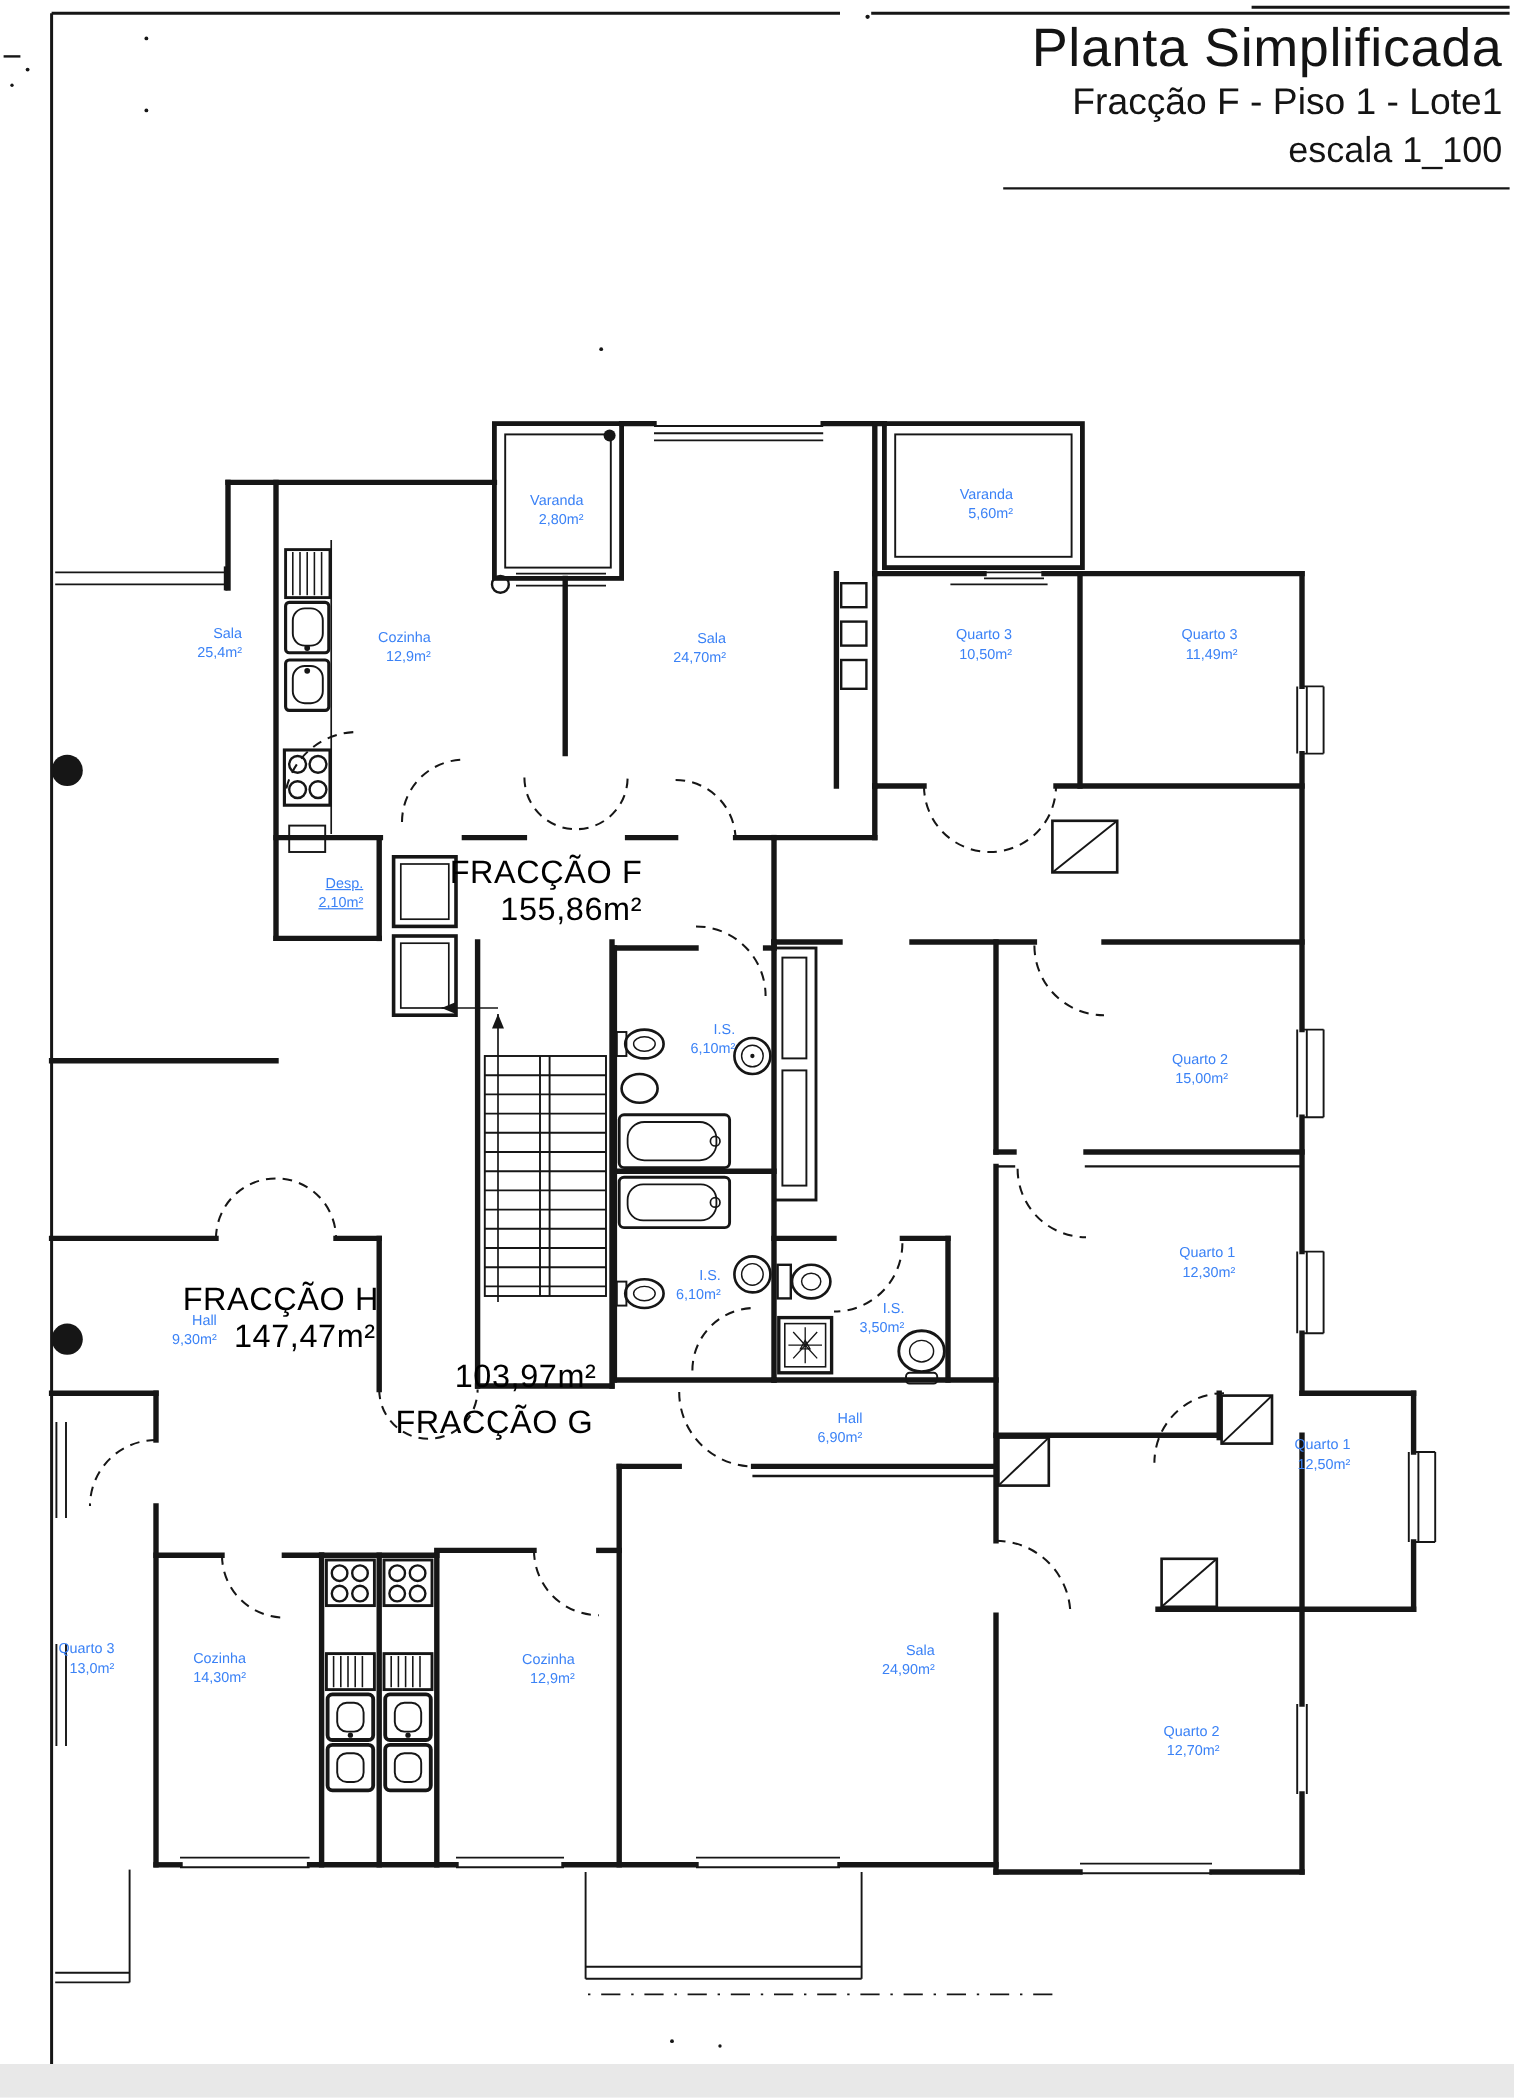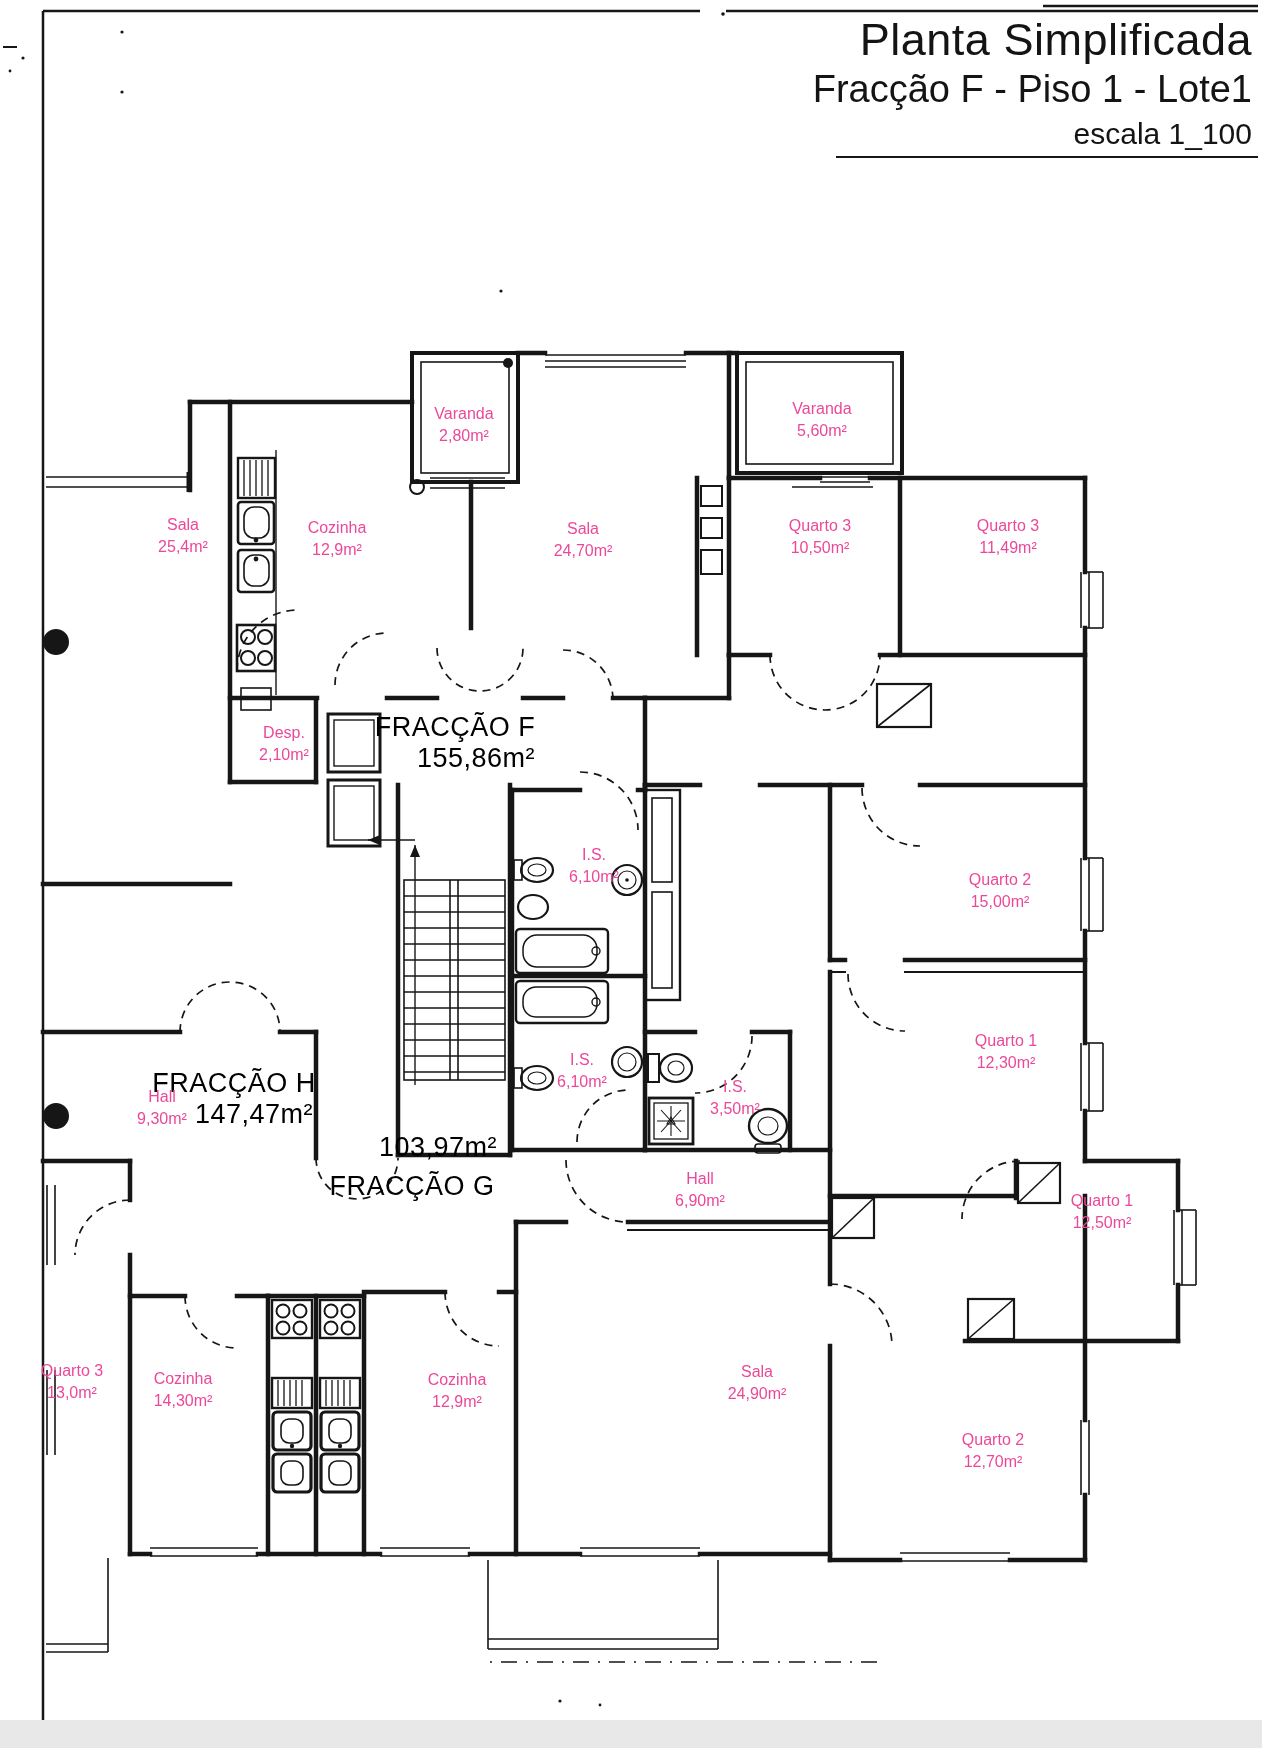--- a/index.html
+++ b/index.html
@@ -4,25 +4,25 @@
 <style>
   html,body{margin:0;padding:0;background:#e8e8e8;}
   .page{
     position:relative;width:1262px;height:1720px;background:#ffffff;
     font-family:"Liberation Sans", sans-serif;color:#141414;overflow:hidden;
     margin:0 auto;
   }
   .plan-svg{position:absolute;left:0;top:0;}
   .titleblock{position:absolute;right:10px;top:14px;text-align:right;width:640px;}
   .titleblock .t1{font-size:45px;letter-spacing:0.5px;line-height:1.15;}
-  .titleblock .t2{font-size:38px;line-height:1.25;}
+  .titleblock .t2{font-size:31px;line-height:1.25;}
   .titleblock .t3{font-size:30px;line-height:1.4;}
   .rlabel{
     position:absolute;transform:translate(-50%,-50%);
-    text-align:center;font-size:16px;line-height:1.35;color:#ec4899;
+    text-align:right;font-size:12px;line-height:1.35;color:#3b82f6;
     white-space:nowrap;
   }
   .rlabel span{display:block;}
   .flabel{
     position:absolute;transform:translate(-50%,-50%);
     font-size:27px;color:#000000;white-space:nowrap;letter-spacing:0.5px;
   }
 </style>
 </head>
 <body>
@@ -400,21 +400,21 @@
       <span>5,60m²</span>
     </div>
   <div class="rlabel" style="left:820px;top:537px;">
     <span>Quarto 3</span>
       <span>10,50m²</span>
     </div>
   <div class="rlabel" style="left:1008px;top:537px;">
     <span>Quarto 3</span>
       <span>11,49m²</span>
     </div>
-  <div class="rlabel" style="left:284px;top:744px;">
+  <div class="rlabel" style="left:284px;top:744px;text-decoration:underline;">
     <span>Desp.</span>
       <span>2,10m²</span>
     </div>
   <div class="rlabel" style="left:594px;top:866px;">
     <span>I.S.</span>
       <span>6,10m²</span>
     </div>
   <div class="rlabel" style="left:1000px;top:891px;">
     <span>Quarto 2</span>
       <span>15,00m²</span>

